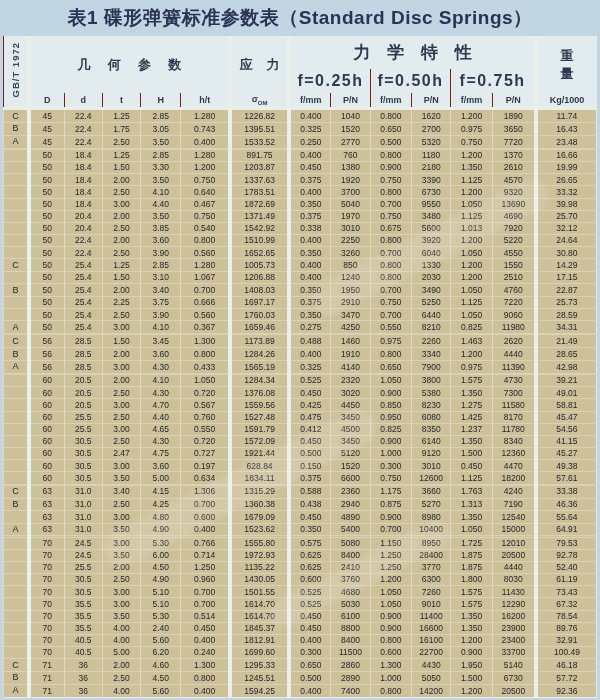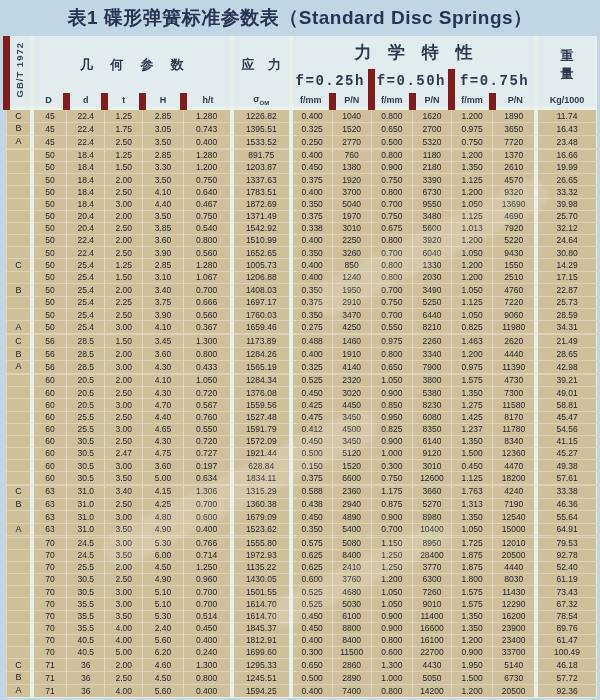--- a/index.html
+++ b/index.html
@@ -17,30 +17,30 @@
     white-space:nowrap;
   }
   table.spring-table {
     width:594px; height:662px; margin:0 3px;
     border-collapse:collapse; table-layout:fixed;
     border:1px solid #e7ede9;
   }
   thead th {
     background:#e2ebee; color:#2e3950; font-weight:bold;
     text-align:center; vertical-align:middle; padding:0;
-    border-left:7px solid #7f1d1d;
+    border-left:1px solid #7f1d1d;
   }
   thead tr.hr1 { height:32px; }
   thead tr.hr2 { height:24px; }
   thead tr.hr3 { height:16px; }
   .h-group   { font-size:13px; letter-spacing:7px; text-indent:7px;font-family:Liberation Serif, serif; }
   .h-stress  { font-size:13px; letter-spacing:5px; text-indent:5px; }
   .h-mech    { font-size:17px; letter-spacing:6px; text-indent:6px; }
   .h-weight  { font-size:13px; line-height:1.35; }
-  .h-f       { font-size:14px; letter-spacing:1.5px;font-family:Liberation Mono, monospace; }
+  .h-f       { font-size:16px; letter-spacing:1.5px; }
   .c-name    { font-size:9px; font-weight:bold; }
   .c-name sub { font-size:6px; }
   th.gbt-cell { vertical-align:middle; }
   .gbt-text {
     display:inline-block;
     writing-mode:vertical-rl;
     transform:rotate(180deg);
     font-size:9.5px; letter-spacing:1px; color:#37465a; font-weight:bold;
   }
   tbody td {
@@ -318,21 +318,21 @@
         <td>22.4</td>
         <td>2.50</td>
         <td>3.90</td>
         <td>0.560</td>
         <td class="gsep">1652.65</td>
         <td class="gsep">0.350</td>
         <td>3260</td>
         <td>0.700</td>
         <td>6040</td>
         <td>1.050</td>
-        <td>9430</td>
+        <td>4550</td>
         <td class="gsep">30.80</td>
       </tr>
       <tr>
         <td class="lab">C</td>
         <td class="gsep">50</td>
         <td>25.4</td>
         <td>1.25</td>
         <td>2.85</td>
         <td>1.280</td>
         <td class="gsep">1005.73</td>
@@ -879,21 +879,21 @@
         <td>4.00</td>
         <td>5.60</td>
         <td>0.400</td>
         <td class="gsep">1812.91</td>
         <td class="gsep">0.400</td>
         <td>8400</td>
         <td>0.800</td>
         <td>16100</td>
         <td>1.200</td>
         <td>23400</td>
-        <td class="gsep">61.47</td>
+        <td class="gsep">32.91</td>
       </tr>
       <tr>
         <td class="lab"></td>
         <td class="gsep">70</td>
         <td>40.5</td>
         <td>5.00</td>
         <td>6.20</td>
         <td>0.240</td>
         <td class="gsep">1699.60</td>
         <td class="gsep">0.300</td>

